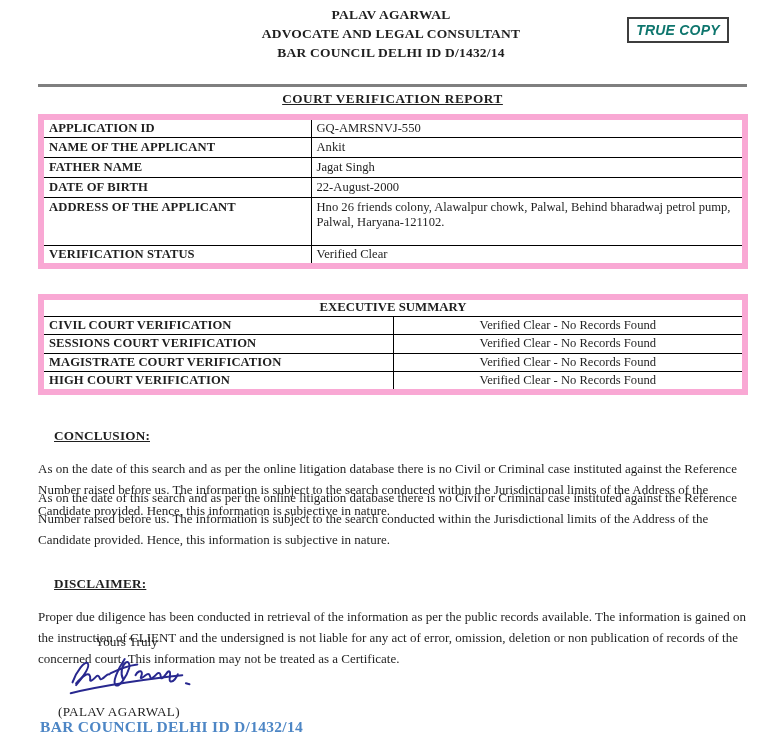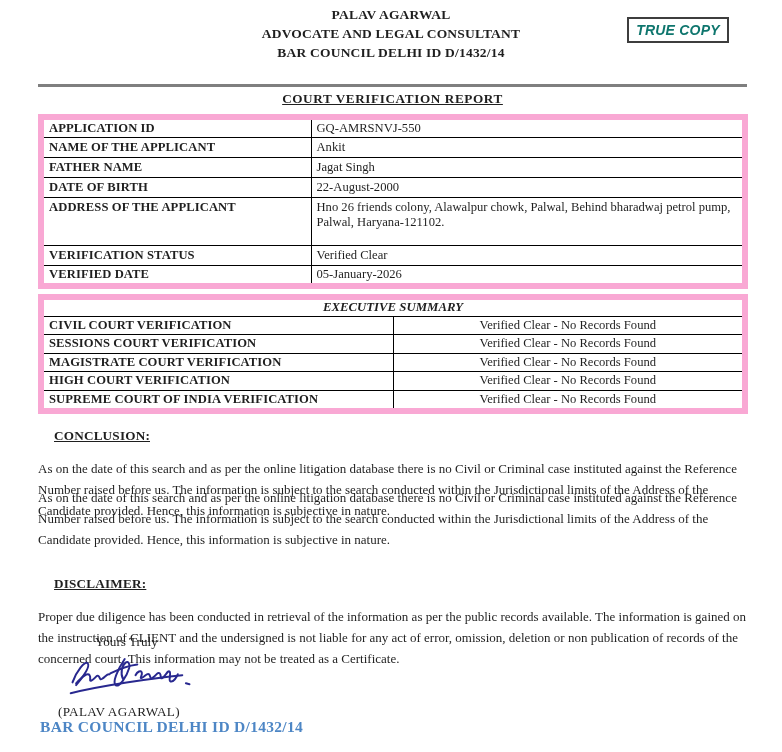--- a/index.html
+++ b/index.html
@@ -52,21 +52,21 @@
     font-size: 12.6px; padding: 1px 5px;
     vertical-align: middle; overflow: hidden;
   }
   .applicant { top: 114px; }
   .applicant tr { height: 20px; }
   .applicant tr.addr { height: 48px; }
   .applicant tr.addr td { vertical-align: top; padding-top: 2px; }
   td.lbl { width: 270px; font-weight: bold; letter-spacing: 0.1px; }
 
   .summary { top: 294px; }
-  .summary th { height: 19px; font-weight: bold; text-align: center; padding: 0; font-size: 12.8px; font-style: italic; }
+  .summary th { height: 19px; font-weight: bold; text-align: center; padding: 0; font-size: 12.8px; }
   .summary tr { height: 18.5px; }
   .summary td.val { text-align: center; }
 
   
   .section { position: absolute; left: 38px; width: 712px; }
   .sec-conclusion { top: 412px; }
   .sec-lawyers   { top: 486px; }
   .sec-disclaimer{ top: 560px; }
   .sec-h {
     font-weight: bold; text-decoration: underline;
@@ -123,24 +123,20 @@
         <td>22-August-2000</td>
       </tr>
       <tr class="addr">
         <td class="lbl">ADDRESS OF THE APPLICANT</td>
         <td>Hno 26 friends colony, Alawalpur chowk, Palwal, Behind bharadwaj petrol pump, Palwal, Haryana-121102.</td>
       </tr>
       <tr>
         <td class="lbl">VERIFICATION STATUS</td>
         <td>Verified Clear</td>
       </tr>
-      <tr>
-        <td class="lbl">VERIFIED DATE</td>
-        <td>05-January-2026</td>
-      </tr>
     </tbody>
   </table>
 
   <table class="summary">
     <tbody>
       <tr>
         <th colspan="2">EXECUTIVE SUMMARY</th>
       </tr>
       <tr>
         <td class="lbl">CIVIL COURT VERIFICATION</td>
@@ -149,24 +145,20 @@
       <tr>
         <td class="lbl">SESSIONS COURT VERIFICATION</td>
         <td class="val">Verified Clear - No Records Found</td>
       </tr>
       <tr>
         <td class="lbl">MAGISTRATE COURT VERIFICATION</td>
         <td class="val">Verified Clear - No Records Found</td>
       </tr>
       <tr>
         <td class="lbl">HIGH COURT VERIFICATION</td>
-        <td class="val">Verified Clear - No Records Found</td>
-      </tr>
-      <tr>
-        <td class="lbl">SUPREME COURT OF INDIA VERIFICATION</td>
         <td class="val">Verified Clear - No Records Found</td>
       </tr>
     </tbody>
   </table>
 
   <div class="section sec-conclusion">
     <div class="sec-h">CONCLUSION:</div>
     <p class="sec-p">As on the date of this search and as per the online litigation database there is no Civil or Criminal case instituted against the Reference Number raised before us. The information is subject to the search conducted within the Jurisdictional limits of the Address of the Candidate provided. Hence, this information is subjective in nature.</p>
   </div>
 

